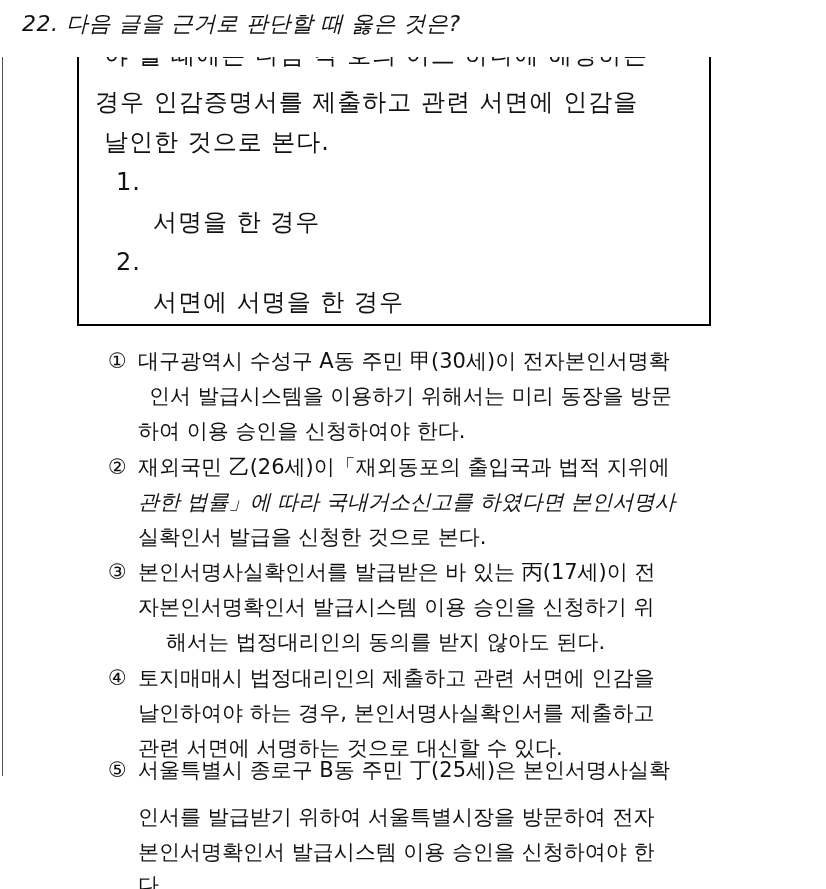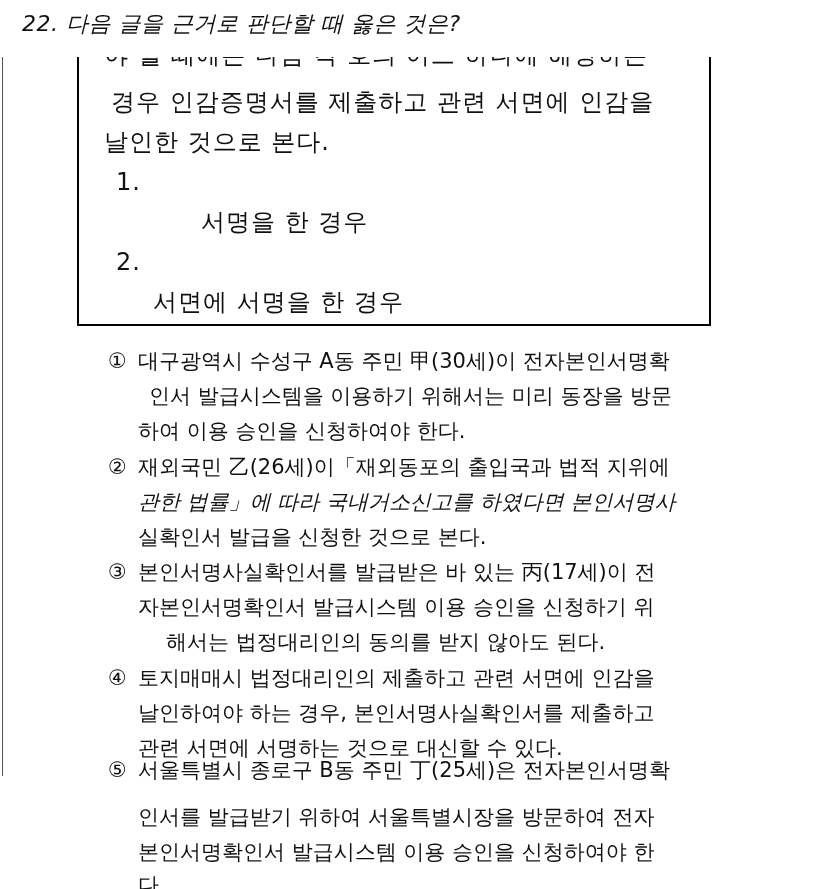--- a/index.html
+++ b/index.html
@@ -16,25 +16,25 @@
 </style>
 </head>
 <body>
 
 <div class="title">22. 다음 글을 근거로 판단할 때 옳은 것은?</div>
 
 <div class="margin-line"></div>
 
 <div class="box">
   <div class="box-line clipped">야 할 때에는 다음 각 호의 어느 하나에 해당하는</div>
-  <div class="box-line" style="top:31px;left:32px;text-align:right;">경우 인감증명서를 제출하고 관련 서면에 인감을</div>
+  <div class="box-line" style="top:31px;left:16px;text-align:right;">경우 인감증명서를 제출하고 관련 서면에 인감을</div>
   <div class="box-line" style="top:71px;left:25px;">날인한 것으로 본다.</div>
 
   <div class="box-line" style="top:111px;left:37px;">1.</div>
-  <div class="box-line" style="top:151px;left:74px;margin-left:48px;">서명을 한 경우</div>
+  <div class="box-line" style="top:151px;left:74px;">서명을 한 경우</div>
 
   <div class="box-line" style="top:191px;left:37px;">2.</div>
   <div class="box-line" style="top:231px;left:74px;">서면에 서명을 한 경우</div>
 </div>
 
 <div class="choice" style="top:344px;">
   <span class="num">①</span><span>대구광역시 수성구 A동 주민 甲(30세)이 전자본인서명확</span>
 </div>
 <div class="choice" style="top:379px;left:149px;text-align:center;">인서 발급시스템을 이용하기 위해서는 미리 동장을 방문</div>
 <div class="choice" style="top:414px;left:138px;">하여 이용 승인을 신청하여야 한다.</div>
@@ -51,17 +51,17 @@
 <div class="choice" style="top:590px;left:138px;">자본인서명확인서 발급시스템 이용 승인을 신청하기 위</div>
 <div class="choice" style="top:625px;left:138px;margin-left:28px;">해서는 법정대리인의 동의를 받지 않아도 된다.</div>
 
 <div class="choice" style="top:661px;">
   <span class="num">④</span><span>토지매매시 법정대리인의 제출하고 관련 서면에 인감을</span>
 </div>
 <div class="choice" style="top:696px;left:138px;">날인하여야 하는 경우, 본인서명사실확인서를 제출하고</div>
 <div class="choice" style="top:731px;left:138px;">관련 서면에 서명하는 것으로 대신할 수 있다.</div>
 
 <div class="choice" style="top:753px;">
-  <span class="num">⑤</span><span>서울특별시 종로구 B동 주민 丁(25세)은 전자본인서명확</span>
+  <span class="num">⑤</span><span>서울특별시 종로구 B동 주민 丁(25세)은 본인서명사실확</span>
 </div>
 <div class="choice" style="top:800px;left:138px;">인서를 발급받기 위하여 서울특별시장을 방문하여 전자</div>
 <div class="choice" style="top:835px;left:138px;">본인서명확인서 발급시스템 이용 승인을 신청하여야 한</div>
 <div class="choice" style="top:868px;left:138px;">다.</div>
 
 </body></html>

